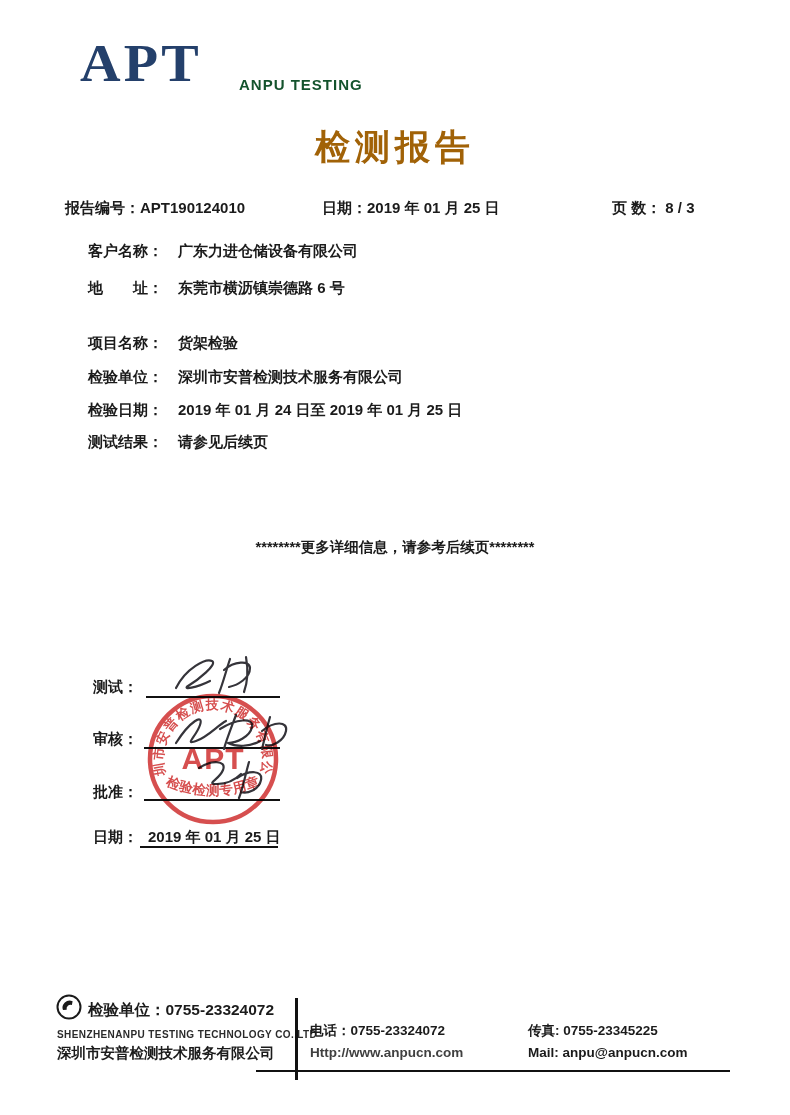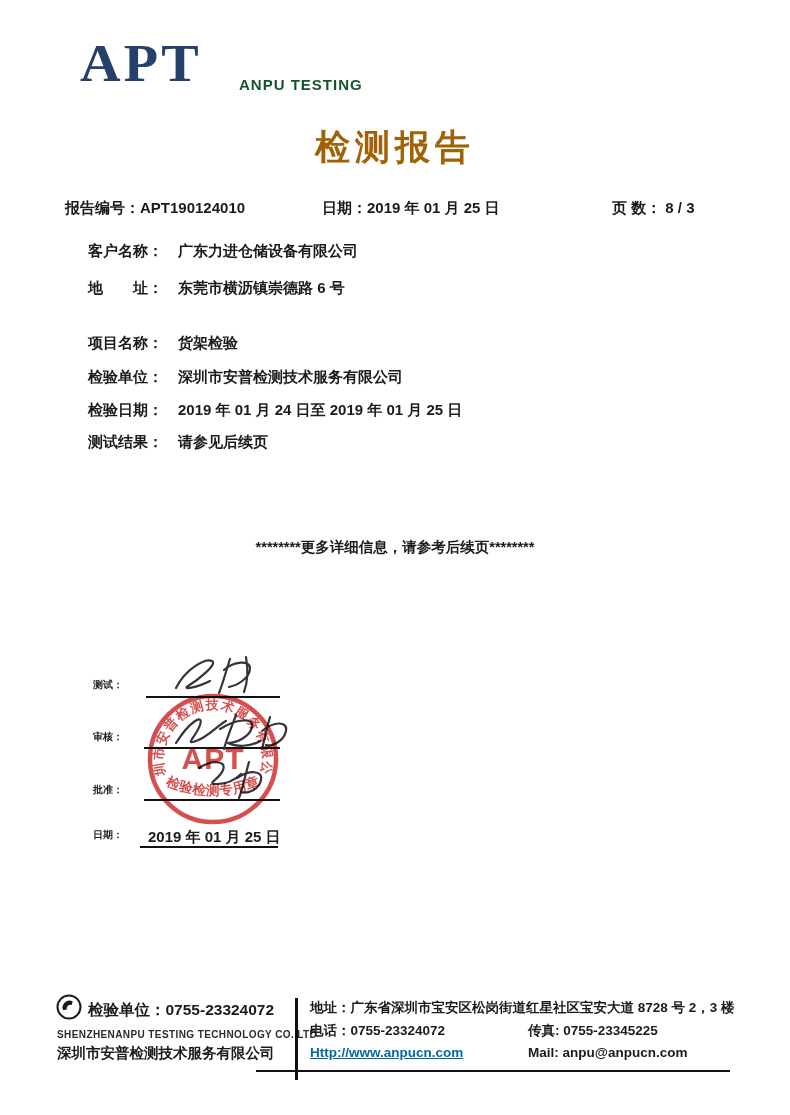--- a/index.html
+++ b/index.html
@@ -55,21 +55,21 @@
   .r1 { top: 242px; } .r2 { top: 279px; } .r3 { top: 334px; }
   .r4 { top: 368px; } .r5 { top: 401px; } .r6 { top: 433px; }
 
   
   .stars {
     left: 0; top: 538px; width: 790px;
     text-align: center; font-size: 14.5px; font-weight: 700;
   }
 
   
-  .sig-label { font-size: 10px; font-weight: 800; left: 93px; }
+  .sig-label { font-size: 15px; font-weight: 800; left: 93px; }
   .sig-line { height: 2px; background: #111; }
   .date-text { font-size: 15px; font-weight: 700; }
   .sig-ink { position: absolute; }
   .sig-ink path { fill: none; stroke: #35343a; stroke-width: 2.2px; stroke-linecap: round; stroke-linejoin: round; }
 
   .stamp {
     left: 138px; top: 684px;
     opacity: 0.9;
     mix-blend-mode: multiply;
   }
@@ -81,21 +81,21 @@
   .foot-en { left: 57px; top: 1029px; font-size: 10px; font-weight: 800; letter-spacing: 0.4px; color: #2b2b2b; }
   .foot-cn { left: 57px; top: 1044px; font-size: 14.5px; font-weight: 800; }
   .vdiv { left: 295px; top: 998px; width: 3px; height: 82px; background: #111; }
   .hline { left: 256px; top: 1070px; width: 474px; height: 2px; background: #111; }
   .foot-r { font-size: 13.5px; font-weight: 700; }
   .fr1 { left: 310px; top: 999px; }
   .fr2a { left: 310px; top: 1022px; }
   .fr2b { left: 528px; top: 1022px; }
   .fr3a { left: 310px; top: 1045px; }
   .fr3b { left: 528px; top: 1045px; }
-  .weblink { color: #0369a1; text-decoration: underline; cursor: pointer; }
+  .weblink { color: #404040; cursor: pointer; }
 </style>
 </head>
 <body>
 
 <div class="page">
 
   <div class="abs logo-apt">APT</div>
   <div class="abs logo-en">ANPU TESTING</div>
 
   <div class="abs title">检测报告</div>
@@ -179,19 +179,18 @@
       <path d="M7.5 12.2 a7 7 0 0 1 13 0 l-3 2.2 a4 4 0 0 0 -7 0 z" fill="#1a1a1a"></path>
     </g>
   </svg>
   <div class="abs foot foot-hotline"><span>检验单位：</span><span>0755-23324072</span></div>
   <div class="abs foot foot-en">SHENZHENANPU TESTING TECHNOLOGY CO.,LTD</div>
   <div class="abs foot foot-cn">深圳市安普检测技术服务有限公司</div>
 
   <div class="abs vdiv"></div>
   <div class="abs hline"></div>
 
-  <div class="abs foot foot-r fr1"><span>地址：</span><span>广东省深圳市宝安区松岗街道红星社区宝安大道 8728 号 2，3 楼</span></div>
   <div class="abs foot foot-r fr2a"><span>电话：</span><span>0755-23324072</span></div>
   <div class="abs foot foot-r fr2b"><span>传真: </span><span>0755-23345225</span></div>
   <div class="abs foot foot-r fr3a"><span class="weblink">Http://www.anpucn.com</span></div>
   <div class="abs foot foot-r fr3b"><span>Mail: </span><span>anpu@anpucn.com</span></div>
 
 </div>
 
 </body></html>

